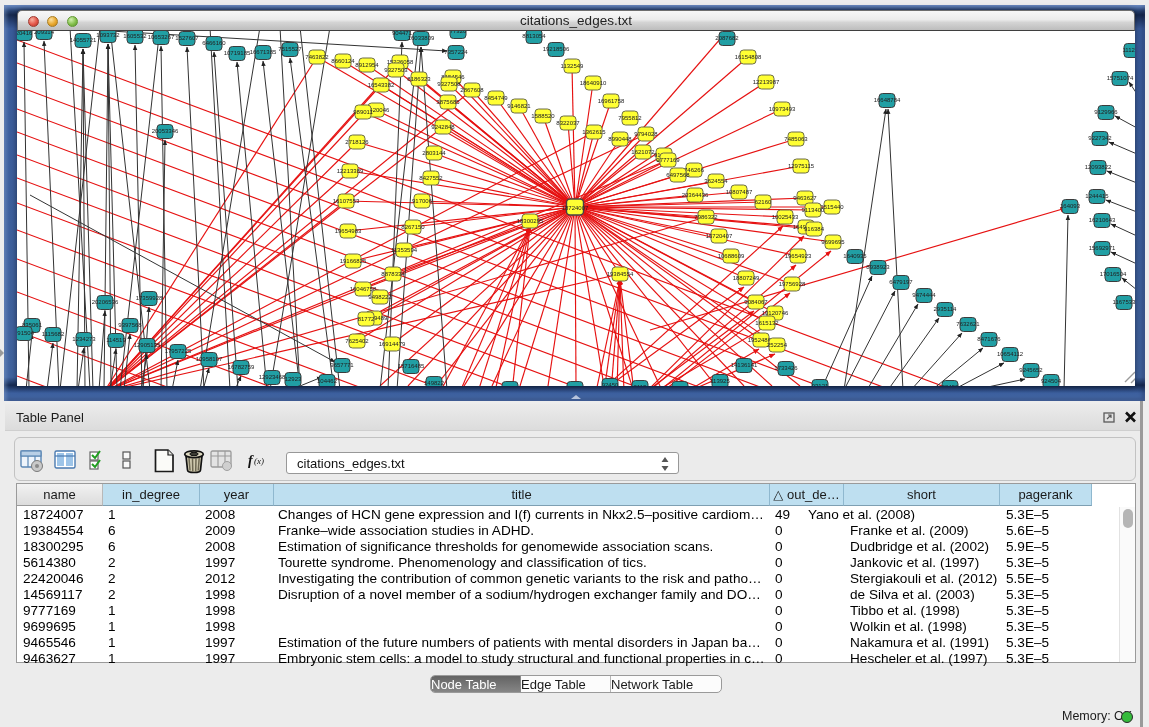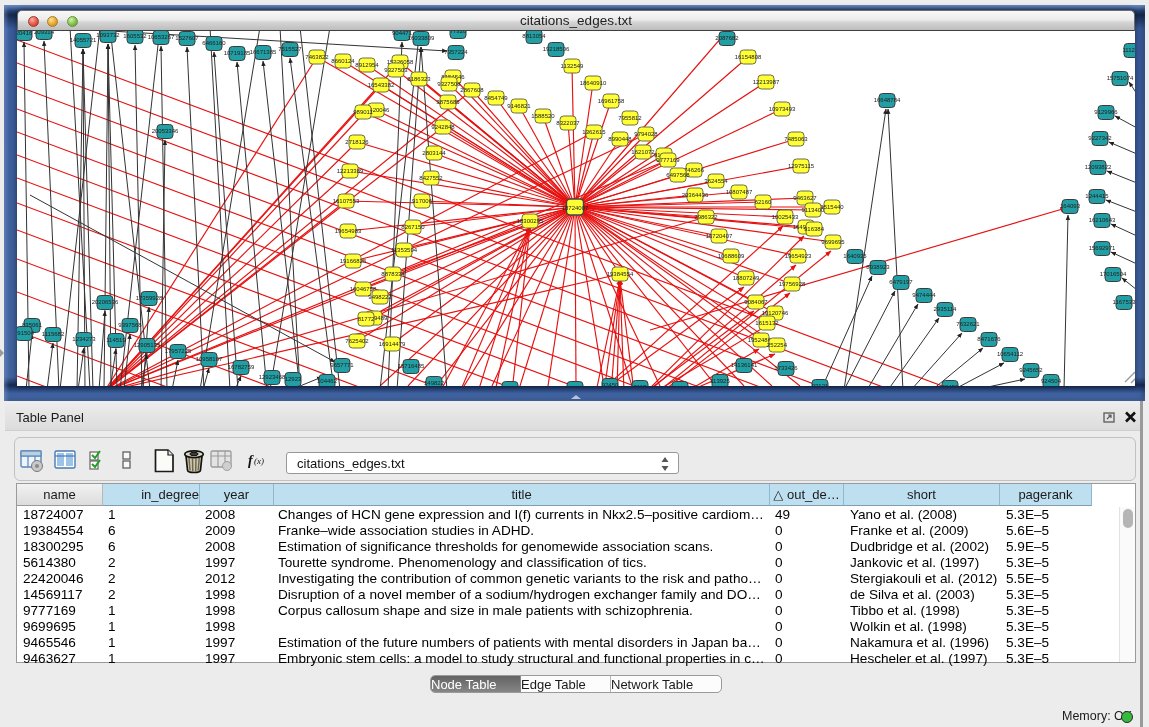--- a/index.html
+++ b/index.html
@@ -614,33 +614,33 @@
     <text x="8" y="16" font-size="9" font-style="italic" font-family="Liberation Serif, serif" fill="#111">(x)</text>
   </svg>
 <div id="dropdown" class="abs">
     <span>citations_edges.txt</span>
 <svg style="position:absolute;right:8px;top:3px" width="10" height="16">
       <path d="M5 1 L8.5 6 H1.5 z M5 15 L1.5 10 H8.5 z" fill="#555"></path>
     </svg>
 </div>
 <div id="tablebox" class="abs"></div>
 <div class="hcell" style="left:17px;width:86px;background:linear-gradient(180deg,#f2f2f2,#dcdcdc);border-right:1px solid #b8b8b8;border-bottom:1px solid #9a9a9a;">name</div>
-<div class="hcell" style="left:103px;width:97px;text-align:right;">in_degree</div>
+<div class="hcell" style="left:103px;width:97px;">in_degree</div>
 <div class="hcell" style="left:200px;width:74px;">year</div>
 <div class="hcell" style="left:274px;width:496px;">title</div>
 <div class="hcell" style="left:770px;width:74px;">△ out_de…</div>
 <div class="hcell" style="left:844px;width:156px;">short</div>
 <div class="hcell" style="left:1000px;width:92px;">pagerank</div>
 <div class="trow" style="top:507px">
     <span style="left:23px">18724007</span>
     <span style="left:108px">1</span>
     <span style="left:205px">2008</span>
     <span style="left:278px;width:489px;overflow:hidden;text-overflow:ellipsis">Changes of HCN gene expression and I(f) currents in Nkx2.5–positive cardiomyoc…</span>
     <span style="left:775px">49</span>
-    <span style="left:850px">Yano et al. (2008)</span>
+    <span style="left:808px">Yano et al. (2008)</span>
     <span style="left:1006px">5.3E–5</span>
   </div>
 <div class="trow" style="top:523px">
     <span style="left:23px">19384554</span>
     <span style="left:108px">6</span>
     <span style="left:205px">2009</span>
     <span style="left:278px;width:489px;overflow:hidden;text-overflow:ellipsis">Franke–wide association studies in ADHD.</span>
     <span style="left:775px">0</span>
     <span style="left:850px">Franke et al. (2009)</span>
     <span style="left:1006px">5.6E–5</span>
@@ -678,40 +678,39 @@
     <span style="left:205px">1998</span>
     <span style="left:278px;width:489px;overflow:hidden;text-overflow:ellipsis">Disruption of a novel member of a sodium/hydrogen exchanger family and DOCK…</span>
     <span style="left:775px">0</span>
     <span style="left:850px">de Silva et al. (2003)</span>
     <span style="left:1006px">5.3E–5</span>
   </div>
 <div class="trow" style="top:603px">
     <span style="left:23px">9777169</span>
     <span style="left:108px">1</span>
     <span style="left:205px">1998</span>
-    <span style="left:278px;width:489px;overflow:hidden;text-overflow:ellipsis">Corpus callosum shape and size in male patients with schizophrenia.</span>
     <span style="left:775px">0</span>
     <span style="left:850px">Tibbo et al. (1998)</span>
     <span style="left:1006px">5.3E–5</span>
   </div>
 <div class="trow" style="top:619px">
     <span style="left:23px">9699695</span>
     <span style="left:108px">1</span>
     <span style="left:205px">1998</span>
     <span style="left:775px">0</span>
     <span style="left:850px">Wolkin et al. (1998)</span>
     <span style="left:1006px">5.3E–5</span>
   </div>
 <div class="trow" style="top:635px">
     <span style="left:23px">9465546</span>
     <span style="left:108px">1</span>
     <span style="left:205px">1997</span>
     <span style="left:278px;width:489px;overflow:hidden;text-overflow:ellipsis">Estimation of the future numbers of patients with mental disorders in Japan base…</span>
     <span style="left:775px">0</span>
-    <span style="left:850px">Nakamura et al. (1996)</span>
+    <span style="left:850px">Nakamura et al. (1991)</span>
     <span style="left:1006px">5.3E–5</span>
   </div>
 <div class="trow" style="top:651px">
     <span style="left:23px">9463627</span>
     <span style="left:108px">1</span>
     <span style="left:205px">1997</span>
     <span style="left:278px;width:489px;overflow:hidden;text-overflow:ellipsis">Embryonic stem cells: a model to study structural and functional properties in car…</span>
     <span style="left:775px">0</span>
     <span style="left:850px">Hescheler et al. (1997)</span>
     <span style="left:1006px">5.3E–5</span>

